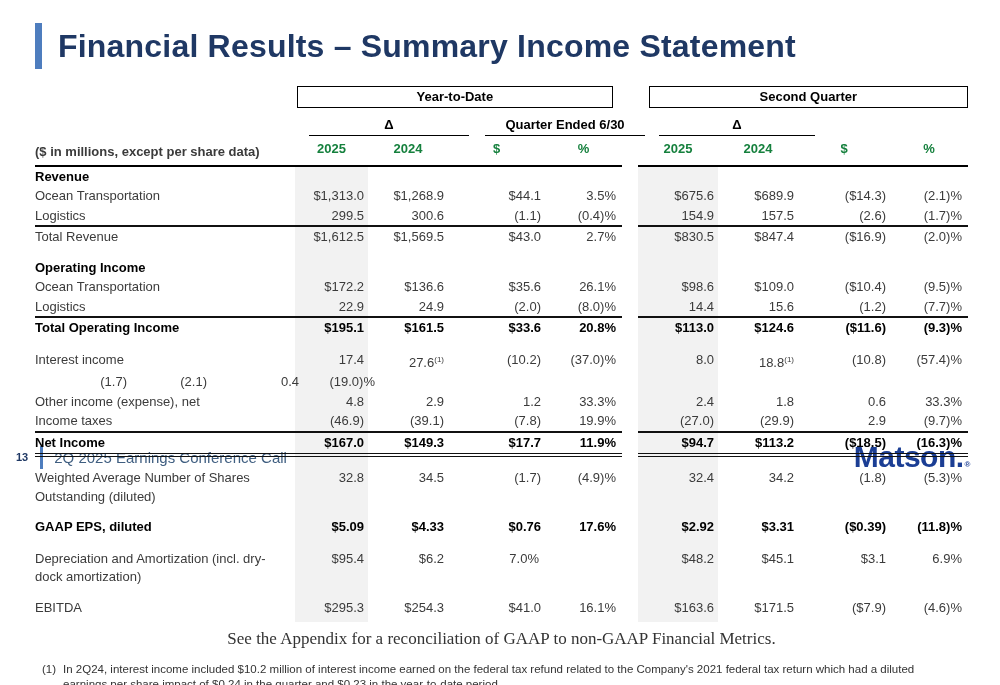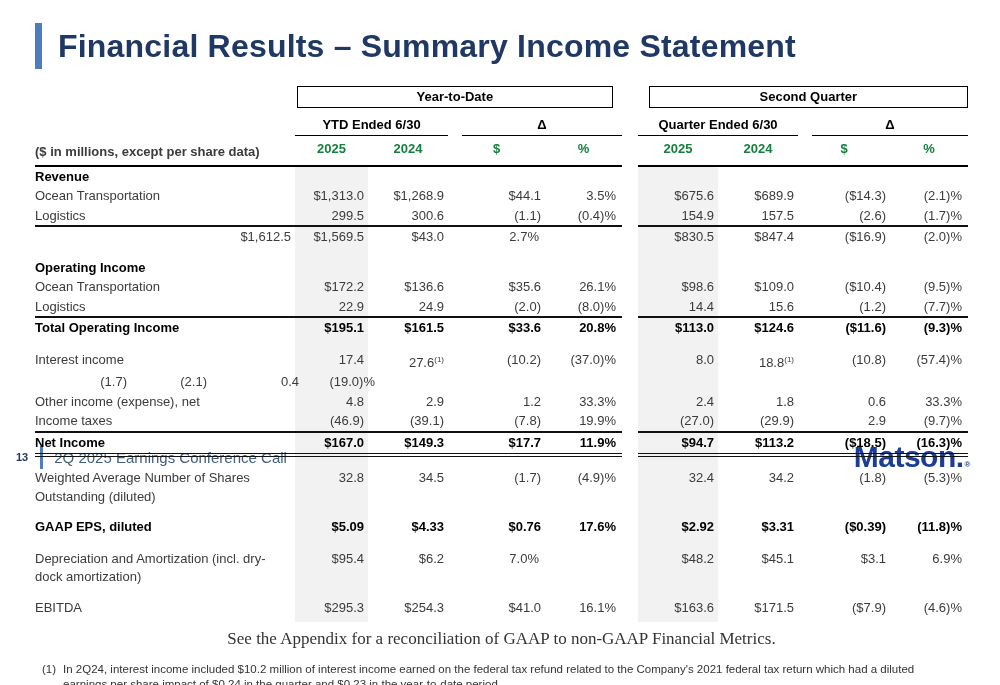--- a/index.html
+++ b/index.html
@@ -83,21 +83,20 @@
 
     <div class="t-header">
       <div class="h-row-a">
         <div class="h-spacer"></div>
         <div class="h-box">Year-to-Date</div>
         <div class="h-gap"></div>
         <div class="h-box h-box2">Second Quarter</div>
       </div>
       <div class="h-row-b">
         <div class="h-spacer"></div>
-        <div class="h-period">YTD Ended 6/30</div>
         <div class="h-bgap"></div>
         <div class="h-delta">Δ</div>
         <div class="h-gap"></div>
         <div class="h-period2">Quarter Ended 6/30</div>
         <div class="h-bgap"></div>
         <div class="h-delta2">Δ</div>
       </div>
       <div class="h-row-c">
         <div class="sec sec-left h-underline">
           <div class="cell units">($ in millions, except per share data)</div>
@@ -159,20 +158,21 @@
           </div>
           <div class="sec sec-right rule-single">
             <div class="cell val c0"><span>154.9</span></div>
             <div class="cell val c1"><span>157.5</span></div>
             <div class="cell val c2"><span>(2.6)</span></div>
             <div class="cell val c3"><span>(1.7)%</span></div>
           </div>
         </div>
         <div class="t-row">
           <div class="sec sec-left">
+            <div class="cell label">Total Revenue</div>
             <div class="cell val c0"><span>$1,612.5</span></div>
             <div class="cell val c1"><span>$1,569.5</span></div>
             <div class="cell val c2"><span>$43.0</span></div>
             <div class="cell val c3"><span>2.7%</span></div>
           </div>
           <div class="sec sec-right">
             <div class="cell val c0"><span>$830.5</span></div>
             <div class="cell val c1"><span>$847.4</span></div>
             <div class="cell val c2"><span>($16.9)</span></div>
             <div class="cell val c3"><span>(2.0)%</span></div>

